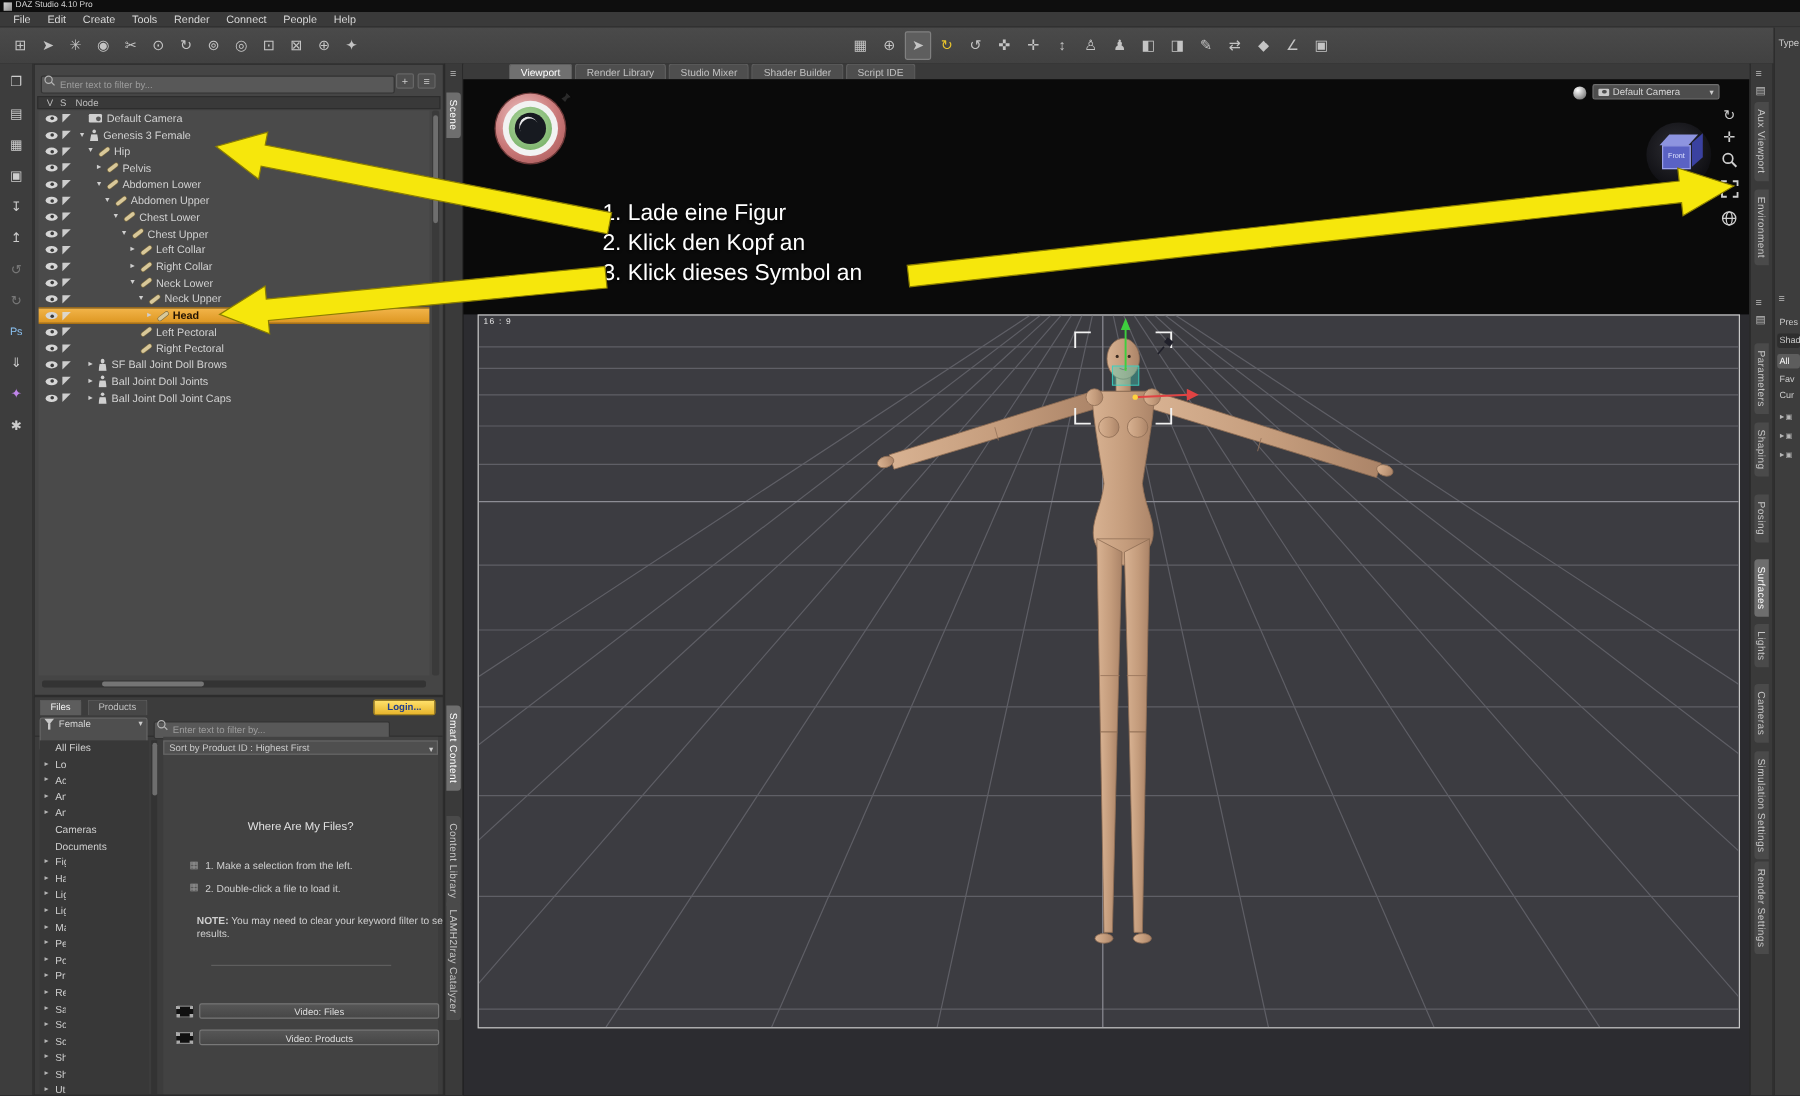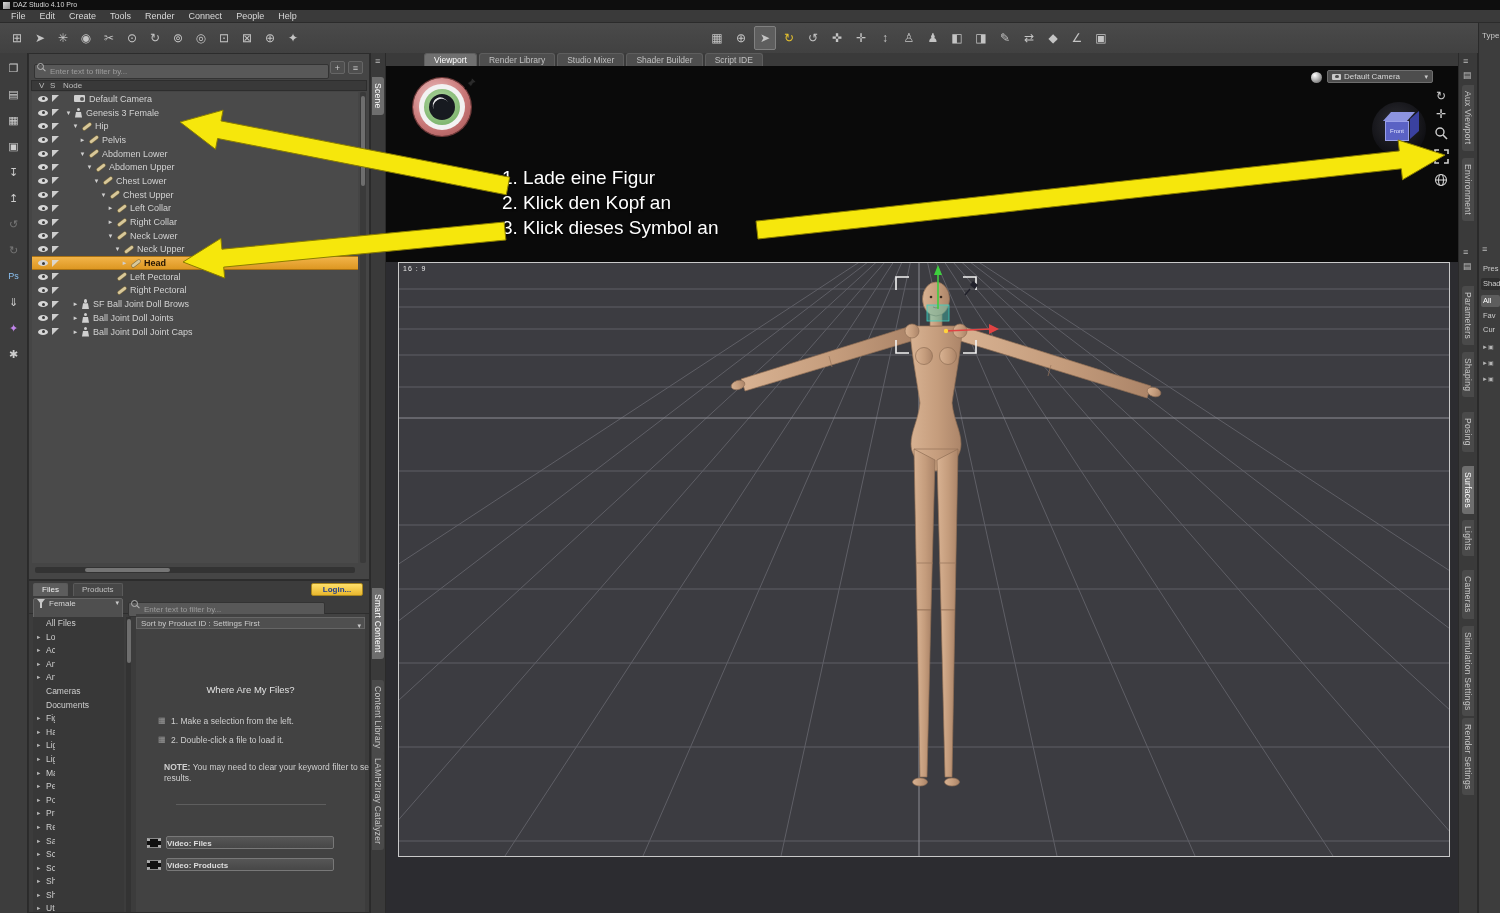--- a/index.html
+++ b/index.html
@@ -97,22 +97,22 @@
   .sc-right{position:absolute;left:103px;right:0;top:0;bottom:0;background:#424242;}
   .sortbar{position:absolute;left:0;right:0;top:3px;height:12px;background:#4f4f4f;border:1px solid #666;font-size:8px;
            color:#c9c9c9;line-height:11px;padding-left:4px;box-sizing:border-box;}
   .helptitle{position:absolute;left:0;right:0;top:70px;text-align:center;font-size:9.5px;color:#e2e2e2;}
   .hstep{position:absolute;left:22px;font-size:8.5px;color:#cfcfcf;display:flex;align-items:center;gap:5px;}
   .stepic{width:8px;height:8px;color:#9a9a9a;font-size:8px;line-height:8px;flex:none;}
   .note{position:absolute;left:28px;top:148px;width:212px;font-size:8.5px;color:#cfcfcf;line-height:11px;}
   .rule{position:absolute;left:40px;top:190px;width:150px;border-top:1px solid #5e5e5e;}
   .film{position:absolute;left:11px;width:14px;height:10px;background:#101010;border-top:1px solid #8a8a8a;border-bottom:1px solid #8a8a8a;
         border-left:3px dotted #aaa;border-right:3px dotted #aaa;box-sizing:border-box;}
-  .vbtn{position:absolute;left:30px;width:168px;height:13px;background:linear-gradient(#565656,#474747);border:1px solid #787878;
-        border-radius:2px;font-size:8px;color:#ddd;text-align:left;line-height:13px;box-sizing:border-box;font-weight:bold;}
+  .vbtn{position:absolute;left:30px;width:200px;height:13px;background:linear-gradient(#565656,#474747);border:1px solid #787878;
+        border-radius:2px;font-size:8px;color:#ddd;text-align:center;line-height:13px;box-sizing:border-box;}
 
   
   .vp-tabs{left:386px;top:53px;width:1072px;height:13px;background:#3a3a3a;display:flex;align-items:flex-end;padding-left:10px;box-sizing:border-box;}
   .vtab-h{display:inline-block;font-size:8.5px;padding:1px 9px 1px 9px;background:#4e4e4e;color:#c0c0c0;
           border:1px solid #5e5e5e;border-bottom:none;border-radius:3px 3px 0 0;margin-right:2px;line-height:10px;}
   .vtab-h.active{background:#707070;color:#fff;margin-left:28px;}
   .viewport{left:386px;top:66px;width:1072px;height:847px;background:#0a0a0a;overflow:hidden;}
   .vp-lower{position:absolute;left:0;top:196px;right:0;bottom:0;background:#2c2c30;}
   .frame{position:absolute;left:12px;top:196px;width:1050px;height:593px;border:1px solid #c9c9c9;background:#3c3c41;overflow:hidden;}
   .aspect{position:absolute;left:4px;top:2px;font-size:7px;color:#e9e9e9;letter-spacing:1px;z-index:3;}
@@ -441,21 +441,21 @@
         <div class="cat exp">Scripts</div>
         <div class="cat exp">Shaders</div>
         <div class="cat exp">Shaping</div>
         <div class="cat exp">Utilities</div>
       </div>
       <div class="sc-scroll">
           <i></i>
         </div>
       <div class="sc-right">
         <div class="sortbar">
-          <span>Sort by Product ID : Settings First</span>
+          <span>Sort by Product ID : Highest First</span>
           <span class="dda" style="position:absolute;right:3px;top:2px;">▾</span>
         </div>
         <div class="helptitle">Where Are My Files?</div>
         <div class="hstep" style="top:102px;">
           <span class="stepic">▦</span>
           <span>1. Make a selection from the left.</span>
         </div>
         <div class="hstep" style="top:121px;">
           <span class="stepic">▦</span>
           <span>2. Double-click a file to load it.</span>

